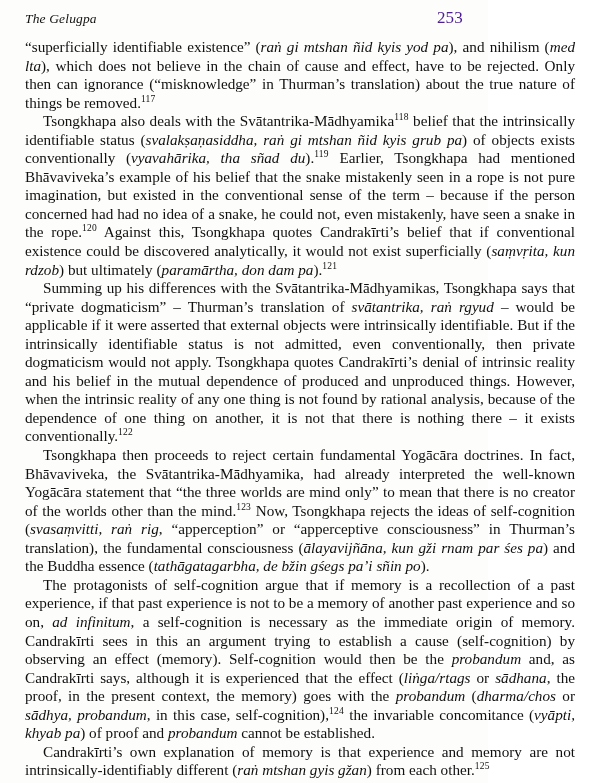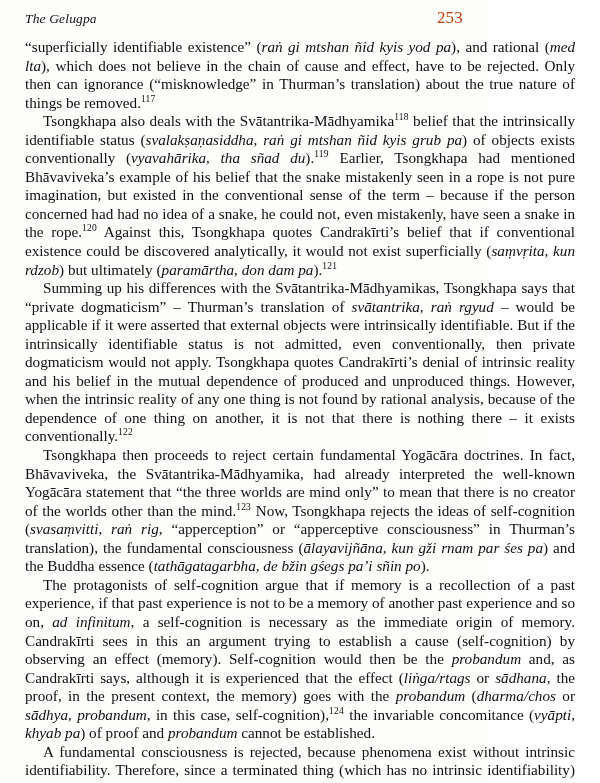--- a/index.html
+++ b/index.html
@@ -33,21 +33,21 @@
     justify-content: space-between;
   }
   .rh-title {
     font-style: italic;
     font-size: 13.5px;
     letter-spacing: 0.15px;
     color: #111;
   }
   .rh-folio {
     font-size: 17px;
-    color: #c2410c;
+    color: #4c1d95;
     letter-spacing: 0.2px;
   }
   .body-text {
     position: absolute;
     top: 38px;
     left: 25px;
     width: 550px;
     font-size: 15.2px;
     line-height: 18.55px;
     text-align: justify;
@@ -76,21 +76,22 @@
 <body>
 
 <div class="page">
 
   <div class="running-head">
     <span class="rh-title">The Gelugpa</span>
     <span class="rh-folio">253</span>
   </div>
 
   <div class="body-text" id="body-text">
-      <p class="first"><span>“superficially identifiable existence” (</span><i>raṅ gi mtshan ñid kyis yod pa</i><span>), and rational (</span><i>med lta</i><span>), which does not believe in the chain of cause and effect, have to be rejected. Only then can ignorance (“misknowledge” in Thurman’s translation) about the true nature of things be removed.</span><sup>117</sup></p>
+      <p class="first"><span>“superficially identifiable existence” (</span><i>raṅ gi mtshan ñid kyis yod pa</i><span>), and nihilism (</span><i>med lta</i><span>), which does not believe in the chain of cause and effect, have to be rejected. Only then can ignorance (“misknowledge” in Thurman’s translation) about the true nature of things be removed.</span><sup>117</sup></p>
       <p class=""><span>Tsongkhapa also deals with the Svātantrika-Mādhyamika</span><sup>118</sup><span> belief that the intrinsically identifiable status (</span><i>svalakṣaṇasiddha, raṅ gi mtshan ñid kyis grub pa</i><span>) of objects exists conventionally (</span><i>vyavahārika, tha sñad du</i><span>).</span><sup>119</sup><span> Earlier, Tsongkhapa had mentioned Bhāvaviveka’s example of his belief that the snake mistakenly seen in a rope is not pure imagination, but existed in the conventional sense of the term – because if the person concerned had had no idea of a snake, he could not, even mistakenly, have seen a snake in the rope.</span><sup>120</sup><span> Against this, Tsongkhapa quotes Candrakīrti’s belief that if conventional existence could be discovered analytically, it would not exist superficially (</span><i>saṃvṛita, kun rdzob</i><span>) but ultimately (</span><i>paramārtha, don dam pa</i><span>).</span><sup>121</sup></p>
       <p class=""><span>Summing up his differences with the Svātantrika-Mādhyamikas, Tsongkhapa says that “private dogmaticism” – Thurman’s translation of </span><i>svātantrika, raṅ rgyud</i><span> – would be applicable if it were asserted that external objects were intrinsically identifiable. But if the intrinsically identifiable status is not admitted, even conventionally, then private dogmaticism would not apply. Tsongkhapa quotes Candrakīrti’s denial of intrinsic reality and his belief in the mutual dependence of produced and unproduced things. However, when the intrinsic reality of any one thing is not found by rational analysis, because of the dependence of one thing on another, it is not that there is nothing there – it exists conventionally.</span><sup>122</sup></p>
       <p class=""><span>Tsongkhapa then proceeds to reject certain fundamental Yogācāra doctrines. In fact, Bhāvaviveka, the Svātantrika-Mādhyamika, had already interpreted the well-known Yogācāra statement that “the three worlds are mind only” to mean that there is no creator of the worlds other than the mind.</span><sup>123</sup><span> Now, Tsongkhapa rejects the ideas of self-cognition (</span><i>svasaṃvitti, raṅ rig</i><span>, “apperception” or “apperceptive consciousness” in Thurman’s translation), the fundamental consciousness (</span><i>ālayavijñāna, kun gži rnam par śes pa</i><span>) and the Buddha essence (</span><i>tathāgatagarbha, de bžin gśegs pa’i sñin po</i><span>).</span></p>
       <p class=""><span>The protagonists of self-cognition argue that if memory is a recollection of a past experience, if that past experience is not to be a memory of another past experience and so on, </span><i>ad infinitum</i><span>, a self-cognition is necessary as the immediate origin of memory. Candrakīrti sees in this an argument trying to establish a cause (self-cognition) by observing an effect (memory). Self-cognition would then be the </span><i>probandum</i><span> and, as Candrakīrti says, although it is experienced that the effect (</span><i>liṅga/rtags</i><span> or </span><i>sādhana</i><span>, the proof, in the present context, the memory) goes with the </span><i>probandum</i><span> (</span><i>dharma/chos</i><span> or </span><i>sādhya, probandum</i><span>, in this case, self-cognition),</span><sup>124</sup><span> the invariable concomitance (</span><i>vyāpti, khyab pa</i><span>) of proof and </span><i>probandum</i><span> cannot be established.</span></p>
+      <p class=""><span>Candrakīrti’s own explanation of memory is that experience and memory are not intrinsically-identifiably different (</span><i>raṅ mtshan gyis gžan</i><span>) from each other.</span><sup>125</sup></p>
       <p class=""><span>A fundamental consciousness is rejected, because phenomena exist without intrinsic identifiability. Therefore, since a terminated thing (which has no intrinsic identifiability) can be</span></p>
     </div>
 
 </div>
 
 </body></html>

